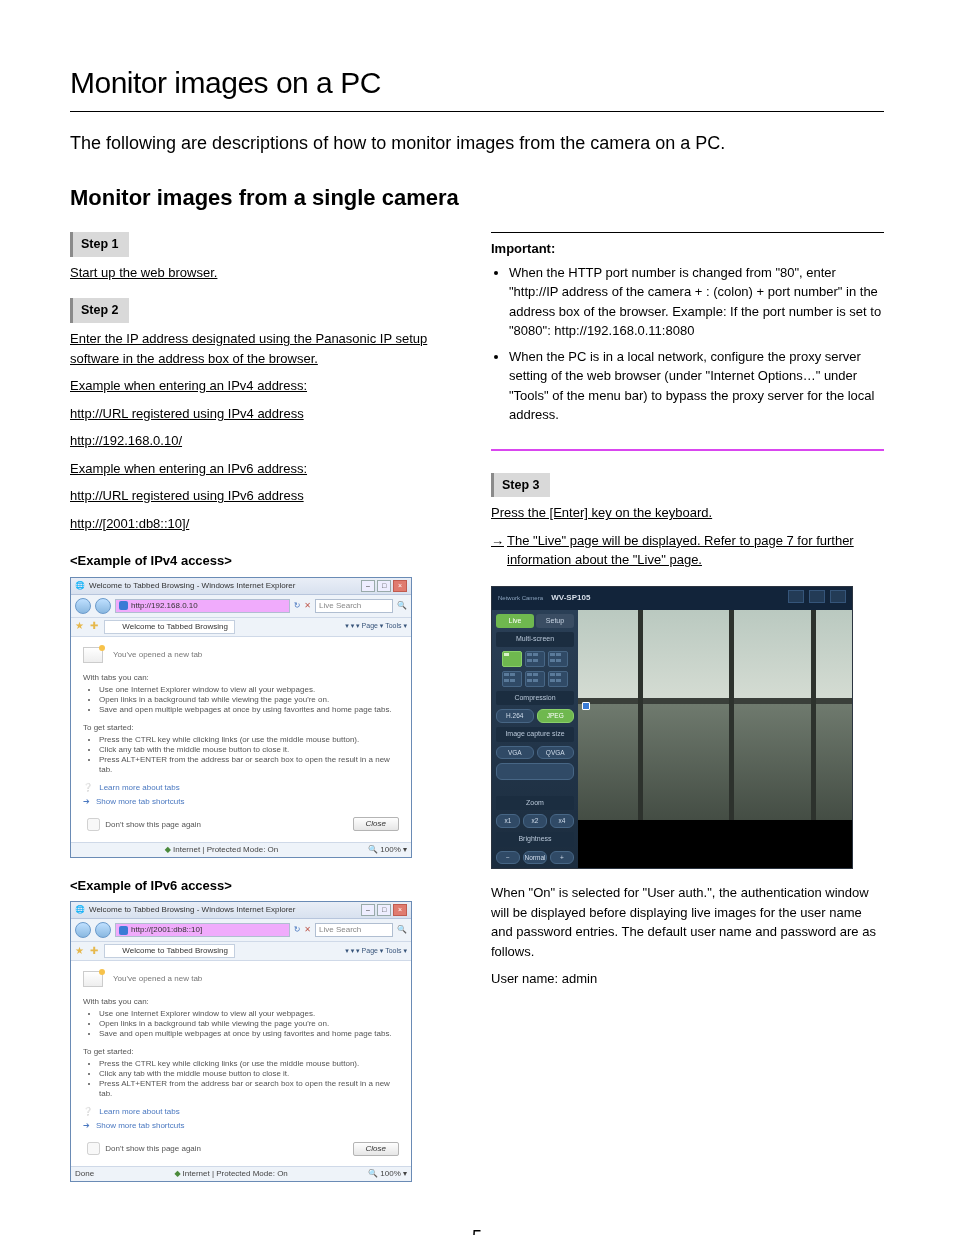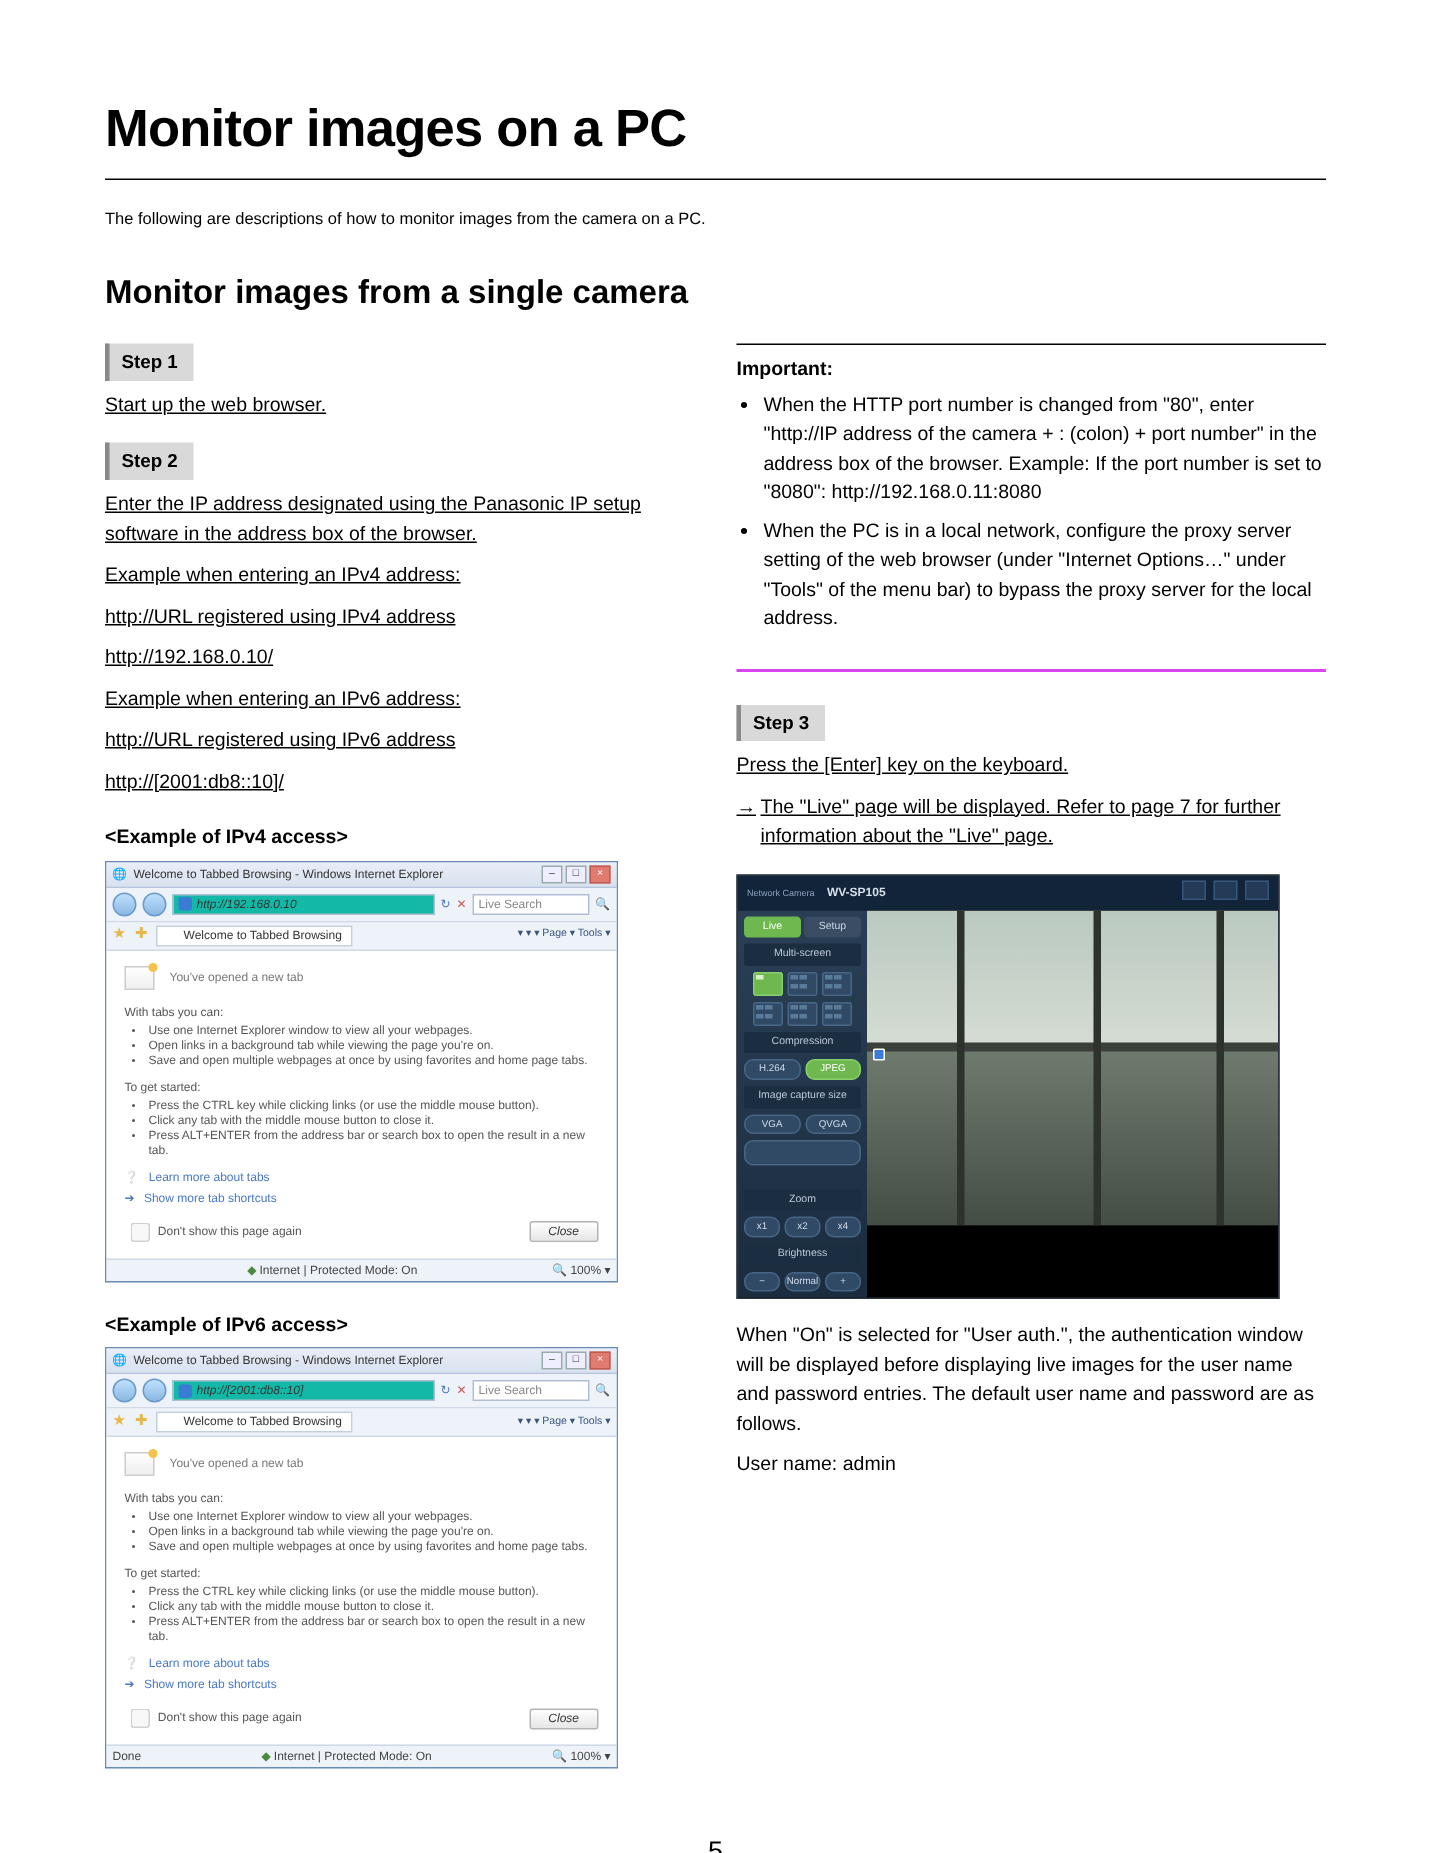--- a/index.html
+++ b/index.html
@@ -8,33 +8,33 @@
     margin: 0;
     padding: 60px 70px 40px 70px;
     width: 954px;
     box-sizing: border-box;
     color: #000;
     font-size: 13px;
     line-height: 1.5;
   }
   h1 {
     font-family: "Arial Black", Arial, sans-serif;
-    font-size: 35px;
-    font-weight: 700;
+    font-size: 30px;
+    font-weight: 400;
     margin: 0 0 6px 0;
     letter-spacing: -0.5px;
     font-stretch: condensed;
   }
   .rule {
     border: 0;
     border-top: 1px solid #000;
     margin: 0 0 18px 0;
   }
   .intro {
-    font-size: 11px;
+    font-size: 18px;
     margin-bottom: 24px;
   }
   h2 {
     font-size: 22px;
     font-weight: bold;
     margin: 0 0 18px 0;
   }
   .columns {
     display: flex;
     gap: 28px;
@@ -91,21 +91,21 @@
   }
   .ie-title-left { display:flex; align-items:center; gap:4px; color:#333; }
   .ie-winbtns { display:flex; gap:2px;}
   .ie-winbtns span {
     width:12px;height:10px;border:1px solid #9aa;display:inline-block;background:#eef;
     font-size:7px;text-align:center;line-height:9px;
   }
   .ie-winbtns .close{background:#e07b6f;border-color:#c05b4f;color:#fff;}
   .ie-navrow{display:flex;align-items:center;gap:4px;padding:3px 4px;border-bottom:1px solid #cfd9e8;background:#eef3f9;}
   .navcircle{width:14px;height:14px;border-radius:50%;background:linear-gradient(#bfe0ff,#8ab8e0);border:1px solid #6a9acb;}
-  .addr{flex:1;background:#14b8a6;border:1px solid #b0bed1;padding:1px 3px;display:flex;align-items:center;gap:3px;font-style:italic;}
+  .addr{flex:1;background:#f0abfc;border:1px solid #b0bed1;padding:1px 3px;display:flex;align-items:center;gap:3px;}
   .addr .ieicon{width:9px;height:9px;background:#3a7bd5;border-radius:2px;}
   .searchbox{width:70px;background:#fff;border:1px solid #b0bed1;padding:1px 3px;color:#888;}
   .ie-favrow{display:flex;align-items:center;gap:6px;padding:2px 4px;background:#eef3f9;border-bottom:1px solid #cfd9e8;}
   .star{color:#e6b84c;font-size:10px;}
   .tab{background:#fff;border:1px solid #c3cfdf;padding:1px 6px;display:flex;align-items:center;gap:3px;}
   .tools{margin-left:auto;color:#37547a;font-size:7px;}
   .ie-body{background:#fff;padding:10px 12px 8px 12px;}
   .newtab-head{display:flex;align-items:center;gap:10px;color:#777;margin-bottom:10px;}
   .nt-icon{width:18px;height:14px;border:1px solid #ccc;background:linear-gradient(#fff,#eee);position:relative;}
   .nt-icon::after{content:"";position:absolute;top:-3px;right:-3px;width:6px;height:6px;background:#f7c24a;border-radius:50%;}

